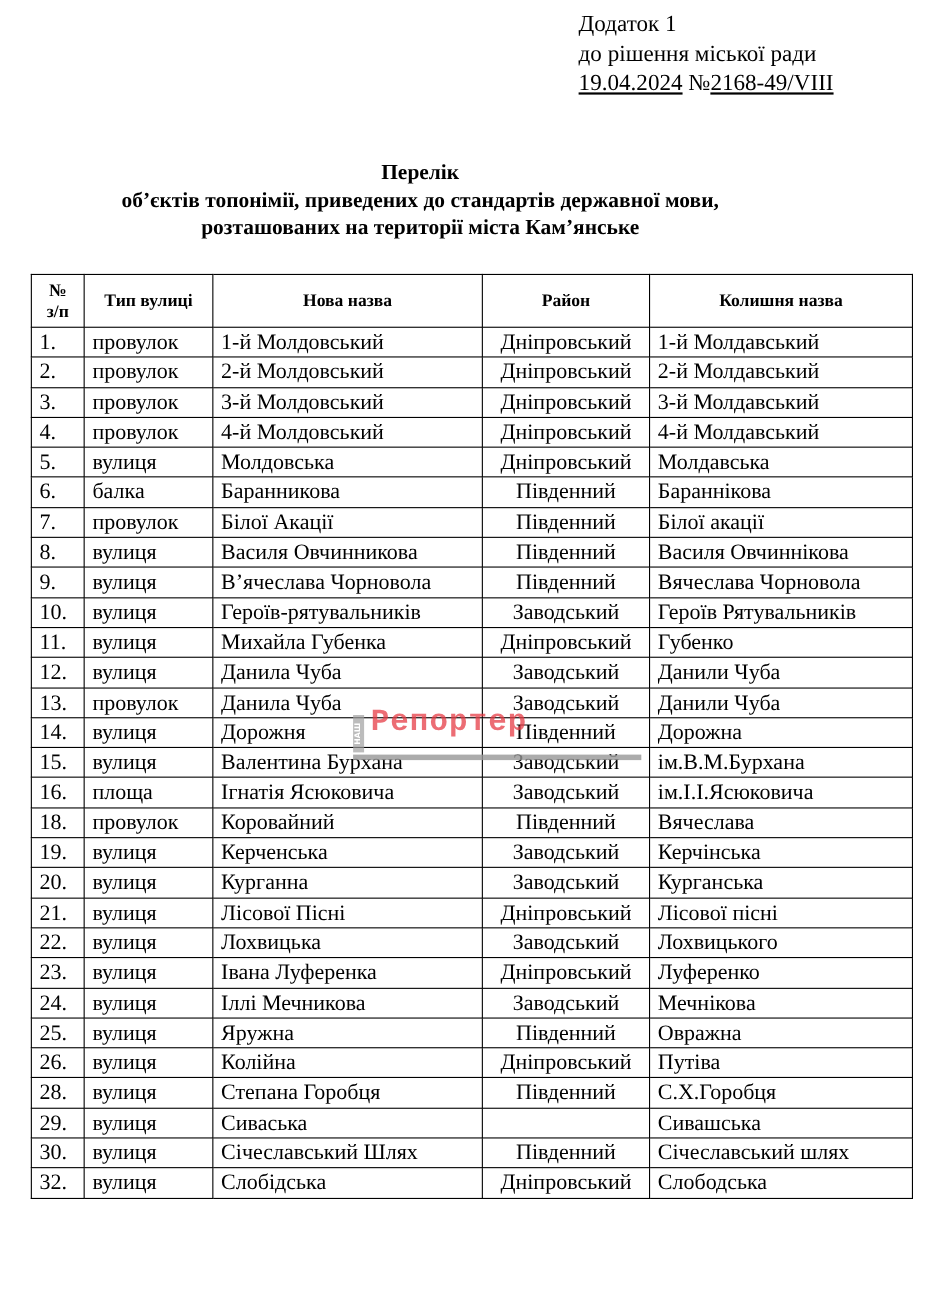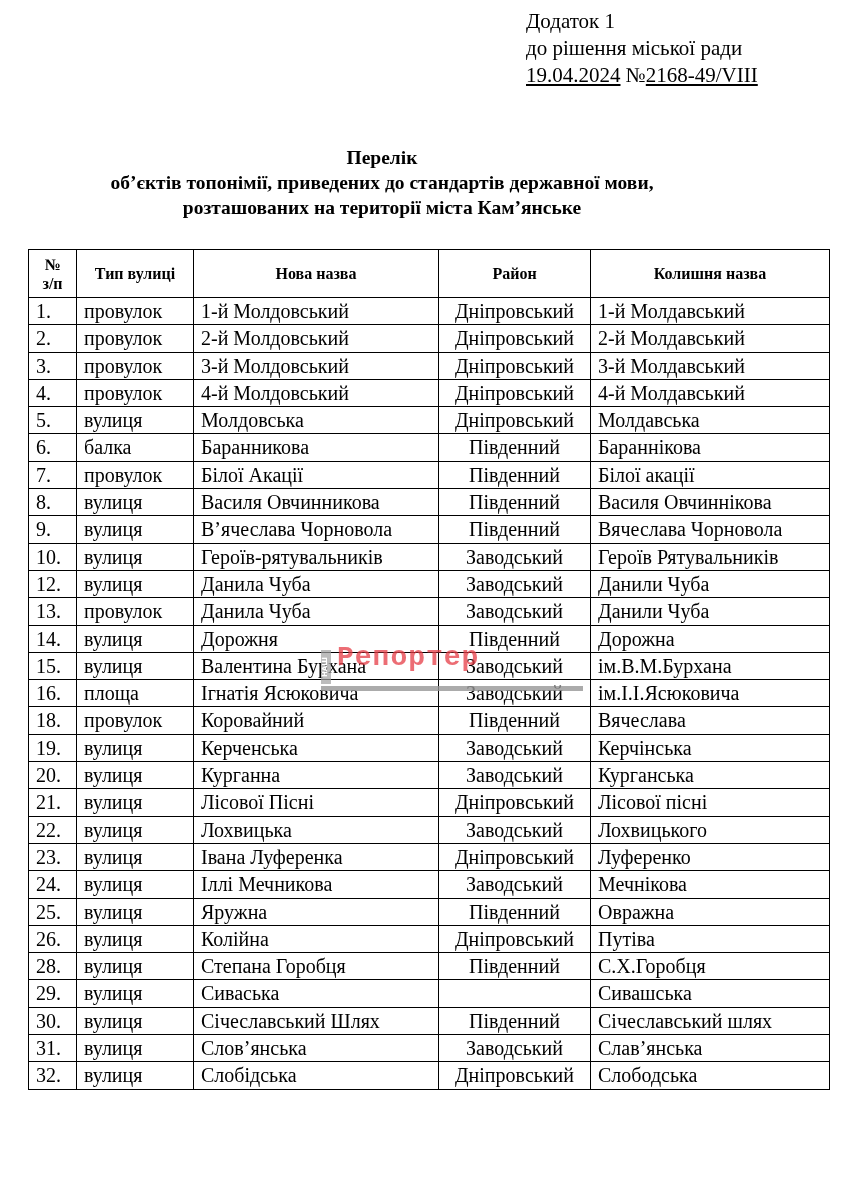--- a/index.html
+++ b/index.html
@@ -128,20 +128,27 @@
         <td>Вячеслава Чорновола</td>
       </tr>
       <tr>
         <td>10.</td>
         <td>вулиця</td>
         <td>Героїв-рятувальників</td>
         <td class="raion">Заводський</td>
         <td>Героїв Рятувальників</td>
       </tr>
       <tr>
+        <td>11.</td>
+        <td>вулиця</td>
+        <td>Михайла Губенка</td>
+        <td class="raion">Дніпровський</td>
+        <td>Губенко</td>
+      </tr>
+      <tr>
         <td>12.</td>
         <td>вулиця</td>
         <td>Данила Чуба</td>
         <td class="raion">Заводський</td>
         <td>Данили Чуба</td>
       </tr>
       <tr>
         <td>13.</td>
         <td>провулок</td>
         <td>Данила Чуба</td>
@@ -245,27 +252,20 @@
         <td>Сиваська</td>
         <td class="raion"></td>
         <td>Сивашська</td>
       </tr>
       <tr>
         <td>30.</td>
         <td>вулиця</td>
         <td>Січеславський Шлях</td>
         <td class="raion">Південний</td>
         <td>Січеславський шлях</td>
-      </tr>
-      <tr>
-        <td>31.</td>
-        <td>вулиця</td>
-        <td>Слов’янська</td>
-        <td class="raion">Заводський</td>
-        <td>Слав’янська</td>
       </tr>
       <tr>
         <td>32.</td>
         <td>вулиця</td>
         <td>Слобідська</td>
         <td class="raion">Дніпровський</td>
         <td>Слободська</td>
       </tr>
     </tbody>
 </table>

